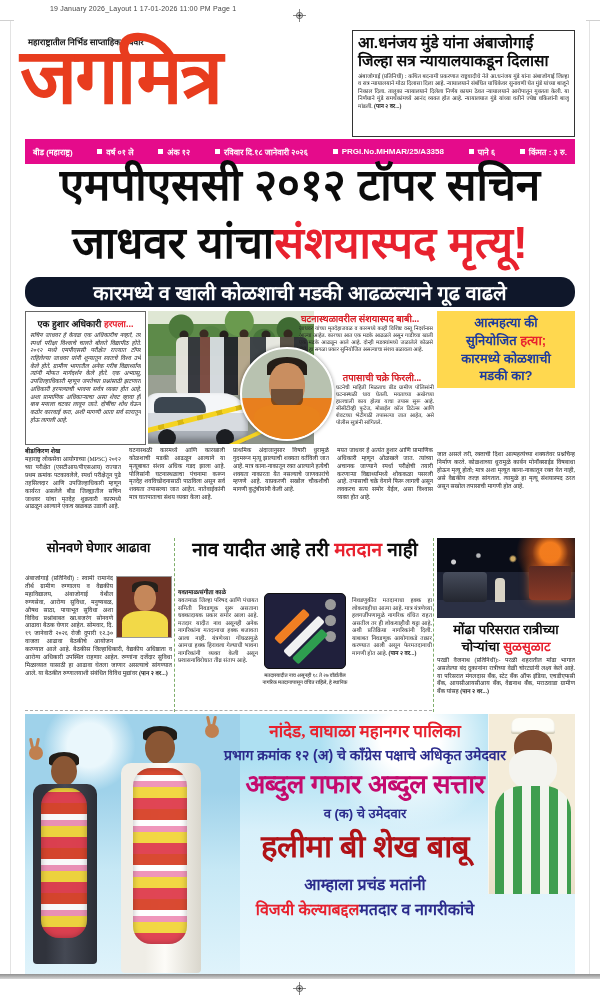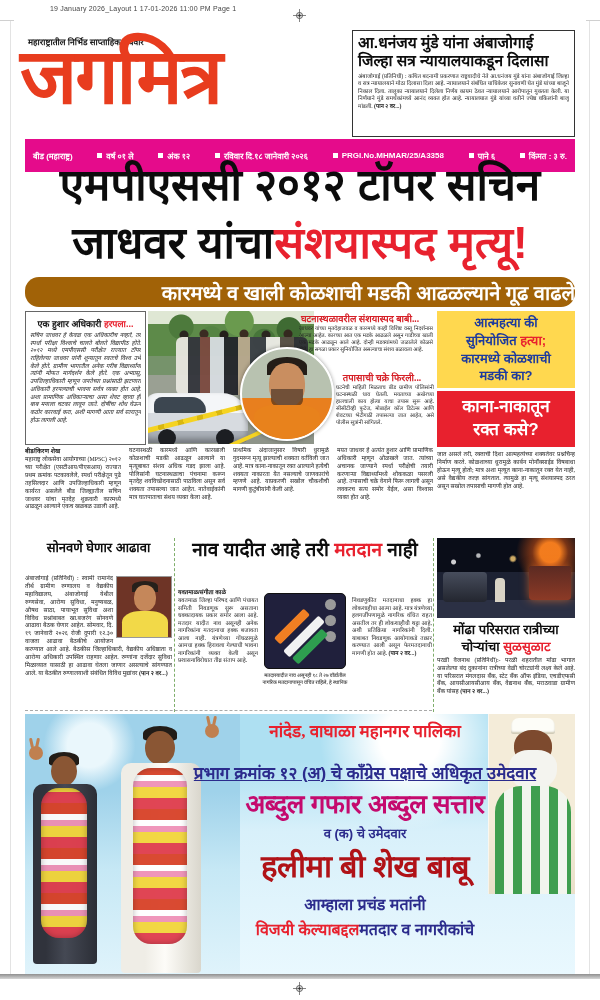--- a/index.html
+++ b/index.html
@@ -24,33 +24,33 @@
   .mast-title { left:20px; top:30px; width:330px; height:104px; font-size:77px; line-height:1.22;
                 font-weight:bold; color:#e83c1e; letter-spacing:-2px; white-space:nowrap; }
 
   
   .tr-box { left:352px; top:30px; width:223px; height:107px; border:1.5px solid #333; padding:3px 5px; }
   .tr-h { text-align:left; font-weight:bold; font-size:15.5px; line-height:1.18; color:#0d0d0d; }
   .tr-body { margin-top:2px; font-size:5.7px; line-height:1.32; color:#222; height:56px; overflow:hidden; }
   .cont { font-weight:bold; }
 
   
-  .infobar { left:25px; top:139px; width:550px; height:33px; background:#e50b8b; color:#fff;
+  .infobar { left:25px; top:139px; width:550px; height:25px; background:#e50b8b; color:#fff;
              display:flex; align-items:center; justify-content:space-between; padding:0 8px;
              font-size:8px; font-weight:bold; white-space:nowrap; }
   .infobar .item { display:flex; align-items:center; }
   .sq { width:5px; height:5px; background:#fff; display:inline-block; margin-right:4px; flex:0 0 auto; }
 
   
   .lead-h { left:25px; top:156px; width:550px; text-align:center; font-weight:bold;
             font-size:44px; line-height:1.32; color:#0c0c0c; white-space:nowrap; }
   .lead-h .l { display:flex; justify-content:center; }
   .red { color:#e8212e; }
-  .subhead { left:25px; top:277px; width:550px; height:30px; background:#a16207; color:#fff;
-             font-weight:bold; font-size:20px; display:flex; align-items:center; justify-content:flex-end;
+  .subhead { left:25px; top:277px; width:550px; height:30px; background:#0f172a; color:#fff;
+             font-weight:bold; font-size:20px; display:flex; align-items:center; justify-content:center;
              white-space:nowrap;border-radius:14px; }
 
   
   .hushaar { left:25px; top:311px; width:121px; height:134px; border:1px solid #666; padding:7px 4px; }
   .hushaar-h { text-align:center; font-weight:bold; font-size:9px; line-height:1.2; }
   .hushaar-b { margin-top:2px; font-style:italic; font-size:5.9px; line-height:1.31; color:#222; height:112px; overflow:hidden; }
 
   
   .scene-photo { left:148px; top:311px; width:166px; height:133px; overflow:hidden;
       background:
@@ -163,21 +163,21 @@
   .ad-right { position:absolute; left:463px; top:0; width:87px; height:180px; overflow:hidden;
         background:linear-gradient(#f4ecd9 0 60%, #e9dfc8 100%); border-left:1px solid rgba(255,255,255,.6); }
   .cap2 { position:absolute; left:22px; top:4px; width:44px; height:16px; background:#fdfdf8; border-radius:8px 8px 2px 2px; box-shadow:inset 0 -2px 2px #cfc9b4; }
   .face2 { position:absolute; left:25px; top:16px; width:38px; height:34px; background:#7d4a2e; border-radius:46%; }
   .beard2 { position:absolute; left:20px; top:36px; width:48px; height:40px; background:#f4f4ef; border-radius:40% 40% 50% 50%; }
   .robe2 { position:absolute; left:6px; top:72px; width:76px; height:108px;
         background:repeating-linear-gradient(90deg,#3f9e4f 0 9px,#f2f5ee 9px 18px); border-radius:26px 26px 0 0; }
   .ad-text { position:absolute; left:200px; top:2px; width:280px; text-align:center; }
   .ad-line { display:flex; justify-content:center; white-space:nowrap; font-weight:bold; }
   .ad-l1 { color:#e8212e; font-size:17px; margin-top:3px;font-family:Liberation Serif, serif; }
-  .ad-l2 { color:#2b2b8c; font-size:17px; margin-top:19px;text-decoration:underline; }
+  .ad-l2 { color:#2b2b8c; font-size:14px; margin-top:3px; }
   .ad-name1 { color:#c40a6e; font-size:26px; margin-top:1px; letter-spacing:-.5px; }
   .ad-l3 { color:#2b2b8c; font-size:13px; margin-top:3px; }
   .ad-name2 { color:#b01217; font-size:31px; margin-top:2px; letter-spacing:-.5px; }
   .ad-l4 { color:#2b2b8c; font-size:16px; margin-top:7px; }
   .ad-l5 { font-size:16px; margin-top:3px; }
   .ad-l5 .blue { color:#2b2b8c; }
   .thanks { margin-top:8px; align-items:baseline; }
   .thanks-pre { font-size:25px; font-weight:bold; color:#fff;
         text-shadow:-1.5px 0 #e8742c, 1.5px 0 #e8742c, 0 -1.5px #e8742c, 0 1.5px #e8742c, 2px 2px 3px rgba(0,0,0,.35); margin-right:8px; }
   .thanks-main { font-size:44px; font-weight:bold;
@@ -286,24 +286,20 @@
     <div class="portrait-face"></div>
     <div class="portrait-beard"></div>
     <div class="portrait-shirt"></div>
   </div>
 
   <div class="abs ybox">
     <div>आत्महत्या की</div>
     <div><span>सुनियोजित </span><span class="red">हत्या;</span></div>
     <div>कारमध्ये कोळशाची</div>
     <div>मडकी का?</div>
-  </div>
-  <div class="abs rbox">
-    <div>काना-नाकातून</div>
-    <div>रक्त कसे?</div>
   </div>
   <div class="abs side-body just serifed">जात असले तरी, रक्ताची दिशा आत्महत्येच्या शक्यतेवर प्रश्नचिन्ह निर्माण करते. कोळशाच्या धुरामुळे कार्बन मोनॉक्साईड विषबाधा होऊन मृत्यू होतो; मात्र अशा मृत्यूत काना-नाकातून रक्त येत नाही, असे वैद्यकीय तज्ज्ञ सांगतात. त्यामुळे हा मृत्यू संशयास्पद ठरत असून सखोल तपासाची मागणी होत आहे.</div>
 
   <div class="abs bodycol" style="left:25px">
     <div class="byline">बीड/किरण शेख</div>
     <div class="just serifed">महाराष्ट्र लोकसेवा आयोगाच्या (MPSC) २०१२ च्या परीक्षेत (एसटीआय/पीएसआय) राज्यात प्रथम क्रमांक पटकावलेले, स्पर्धा परीक्षेतून पुढे तहसिलदार आणि उपजिल्हाधिकारी म्हणून कार्यरत असलेले बीड जिल्ह्यातील सचिन जाधवर यांचा मृतदेह शुक्रवारी कारमध्ये आढळून आल्याने एकच खळबळ उडाली आहे.</div>
   </div>
   <div class="abs bodycol just serifed" style="left:129px">घटनास्थळी कारमध्ये आणि कारखाली कोळशाची मडकी आढळून आल्याने या मृत्यूबाबत संशय अधिक गडद झाला आहे. पोलिसांनी घटनास्थळाचा पंचनामा करून मृतदेह शवविच्छेदनासाठी पाठविला असून सर्व शक्यता तपासल्या जात आहेत. नातेवाईकांनी मात्र घातपाताचा संशय व्यक्त केला आहे.</div>
   <div class="abs bodycol just serifed" style="left:233px">प्राथमिक अंदाजानुसार विषारी धुरामुळे गुदमरून मृत्यू झाल्याची शक्यता वर्तविली जात आहे. मात्र काना-नाकातून रक्त आल्याने हत्येची शक्यता नाकारता येत नसल्याचे जाणकारांचे म्हणणे आहे. याप्रकरणी सखोल चौकशीची मागणी कुटुंबीयांनी केली आहे.</div>
   <div class="abs bodycol just serifed" style="left:337px">मयत जाधवर हे अत्यंत हुशार आणि प्रामाणिक अधिकारी म्हणून ओळखले जात. त्यांच्या अचानक जाण्याने स्पर्धा परीक्षेची तयारी करणाऱ्या विद्यार्थ्यांमध्ये शोककळा पसरली आहे. तपासाची चक्रे वेगाने फिरू लागली असून लवकरच सत्य समोर येईल, असा विश्वास व्यक्त होत आहे.</div>

